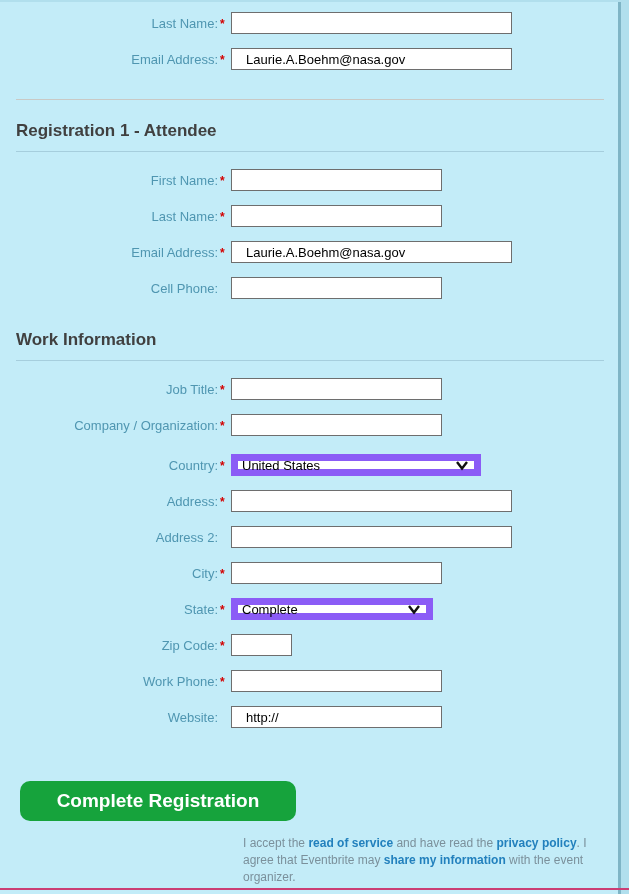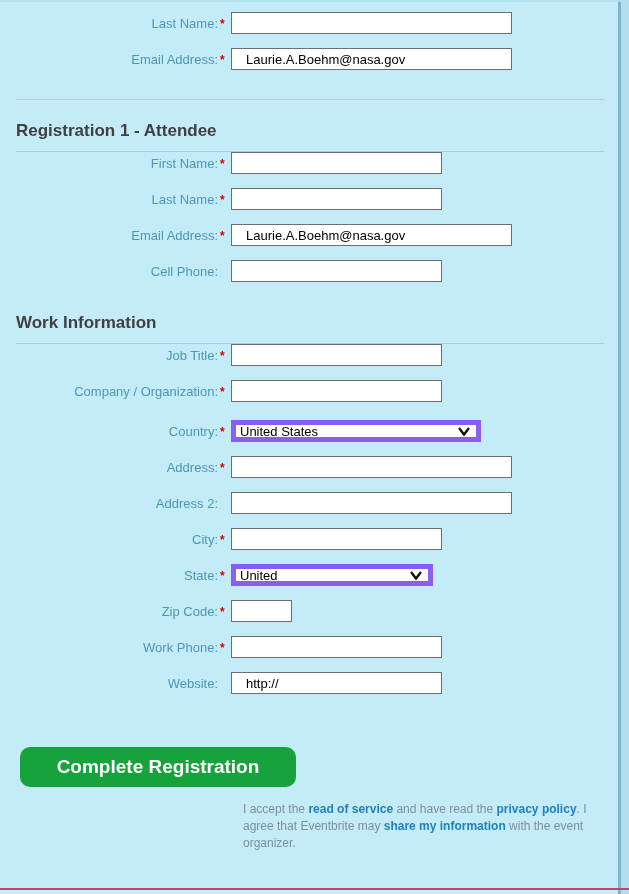--- a/index.html
+++ b/index.html
@@ -21,34 +21,34 @@
   .ti {
     height:22px; box-sizing:border-box; border:1px solid #6e6e6e; background:#ffffff;
     font-family:"Liberation Sans", sans-serif; font-size:13px; color:#000;
     padding:0 14px; margin:0; outline:none;
   }
   .w-standard { width:211px; }
   .w-wide { width:281px; }
   .w-tiny { width:61px; }
 
   .select {
-    height:22px; box-sizing:border-box; border:5px solid #8b5cf6; background:#ffffff;
+    height:22px; box-sizing:border-box; border:7px solid #8b5cf6; background:#ffffff;
     display:flex; align-items:center; justify-content:space-between;
     font-size:13px; color:#000; padding:0 5px 0 4px; cursor:default;
   }
   .w-country { width:250px; }
   .w-state { width:202px; }
   .chev { flex:0 0 auto; margin-left:6px; }
 
   .divider-gray { height:1px; background:#c9c9c5; margin:29px 14px 0 16px; }
   .divider-blue { height:1px; background:#a6cedd; margin:12px 14px 0 16px; }
 
   .section-heading { font-size:17px; font-weight:bold; color:#404040; margin:22px 0 0 16px; line-height:17px; }
   .section-heading.work { margin-top:32px; }
-  .rows-start { }
+  .rows-start { margin-top:17px; }
 
   .submit-btn {
     display:block; margin:53px 0 0 20px; width:276px; height:40px;
     background:#16a33c; border:none; border-radius:10px;
     color:#ffffff; font-family:"Liberation Sans", sans-serif; font-size:19px; font-weight:bold;
     text-align:center; line-height:40px; padding:0; cursor:pointer;
   }
 
   .footer-terms {
     margin:14px 0 0 243px; width:347px;
@@ -134,21 +134,21 @@
     </div>
     <div class="row">
       <div class="label-wrap">City:</div>
       <div class="req-slot"><span class="req">*</span></div>
       <input class="ti w-standard" value="" style="">
     </div>
     <div class="row">
       <div class="label-wrap">State:</div>
       <div class="req-slot"><span class="req">*</span></div>
       <div class="select w-state">
-        <span>United</span>
+        <span>Complete</span>
         <svg class="chev" width="14" height="12" viewBox="0 0 14 12">
             <polyline points="2,3 7,9.5 12,3" fill="none" stroke="#111" stroke-width="2.4"></polyline>
           </svg>
       </div>
     </div>
     <div class="row">
       <div class="label-wrap">Zip Code:</div>
       <div class="req-slot"><span class="req">*</span></div>
       <input class="ti w-tiny" value="" style="">
     </div>

